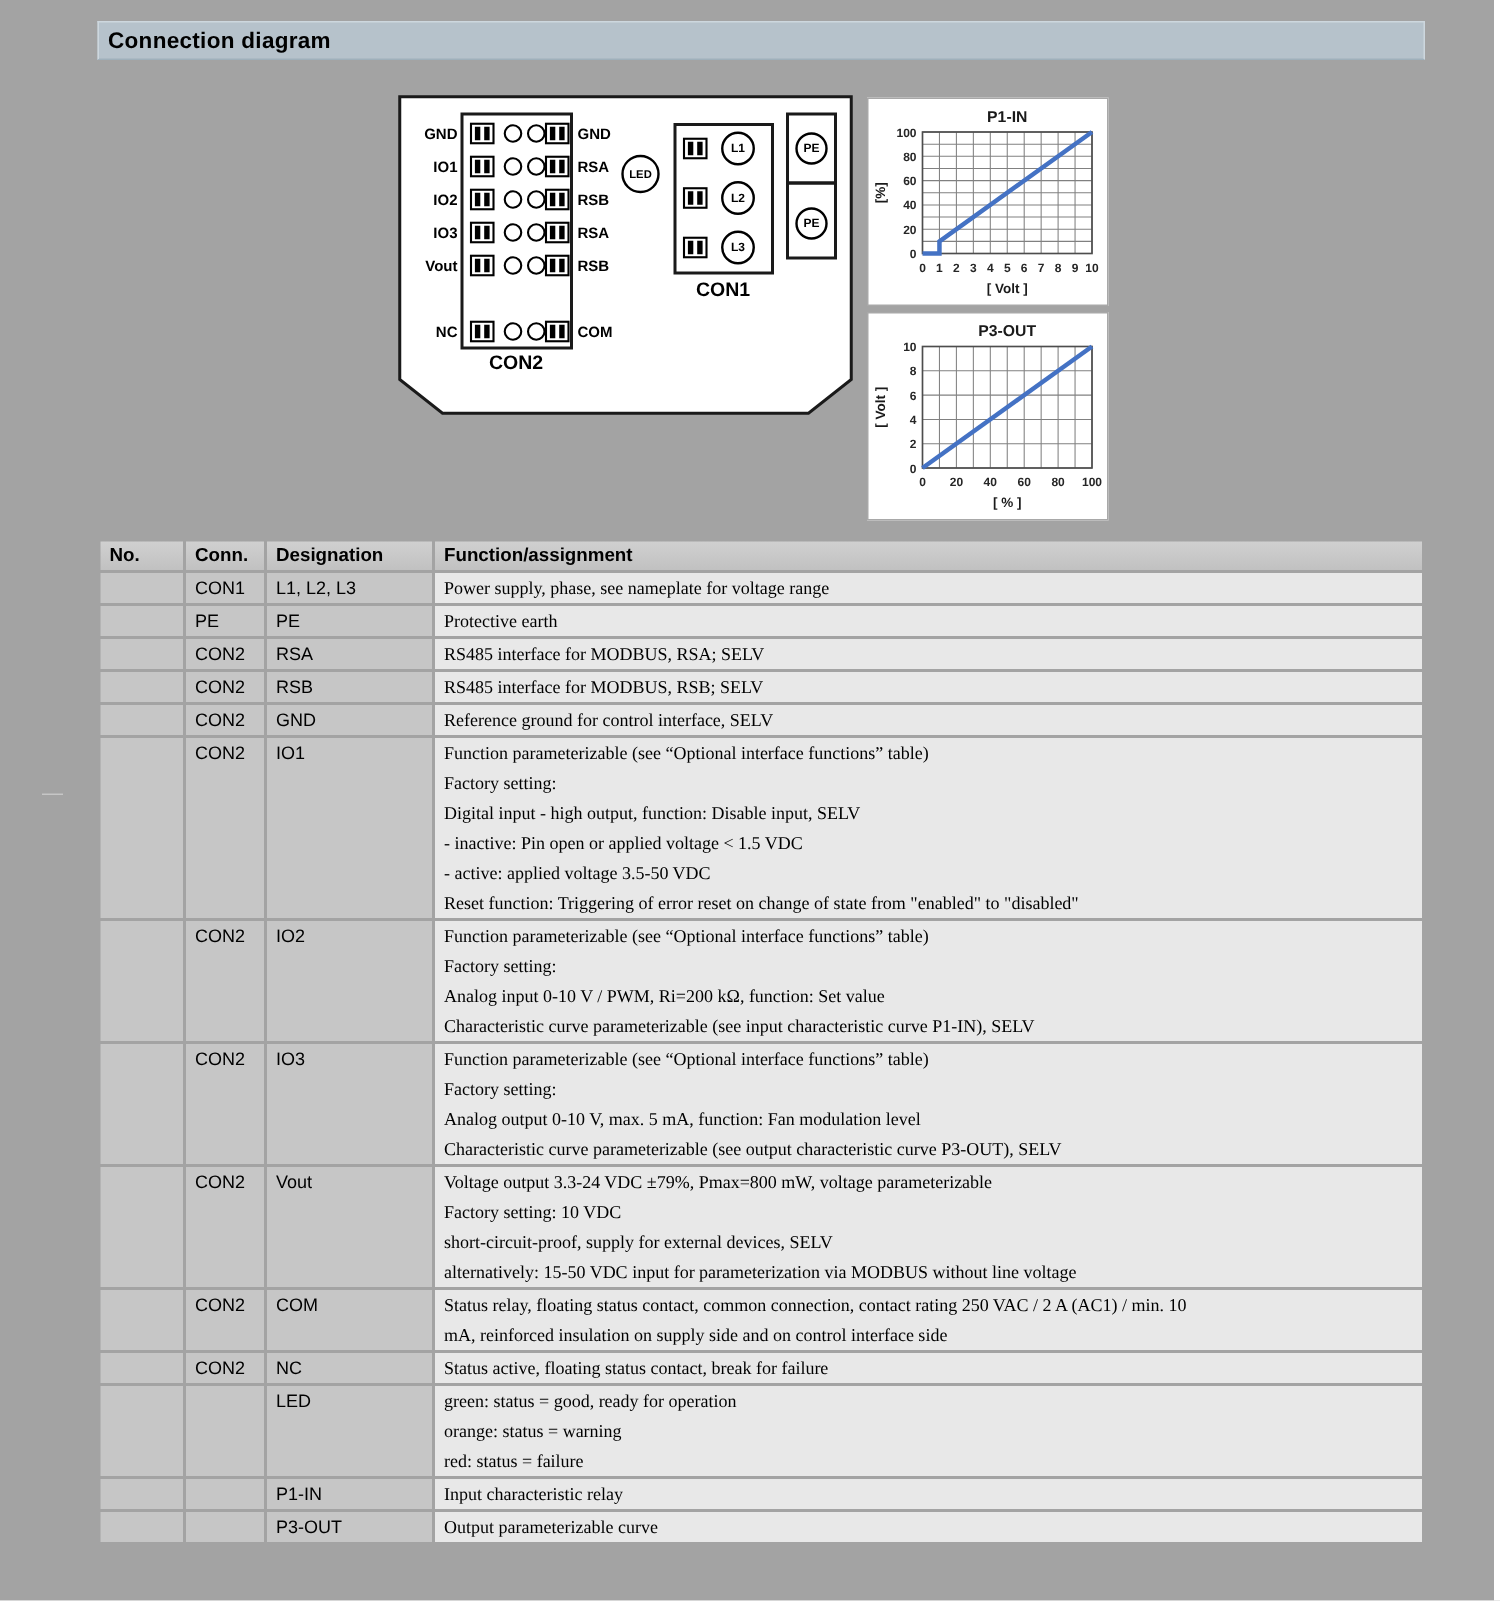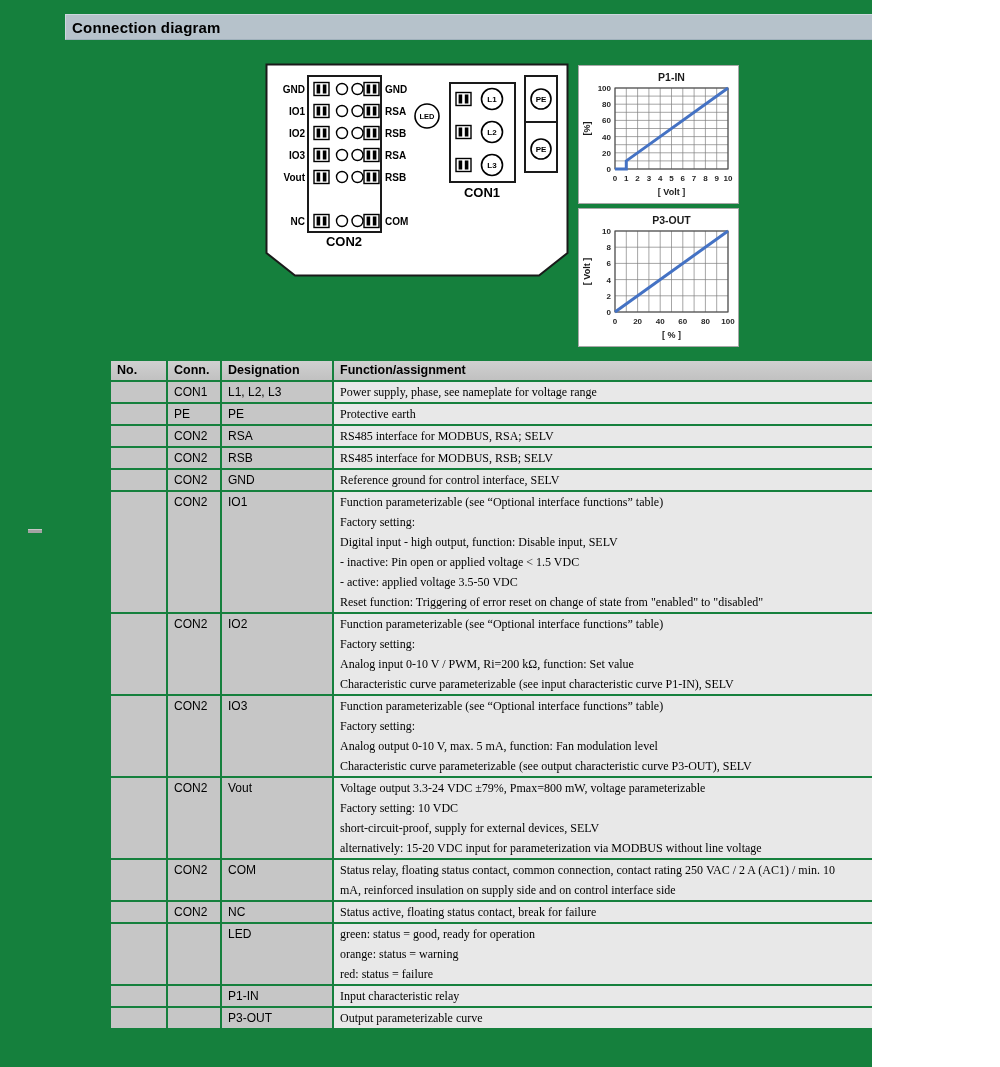--- a/index.html
+++ b/index.html
@@ -1,17 +1,17 @@
 <!DOCTYPE html>
 <html><head>
 <meta charset="utf-8">
 <style>
   html,body{margin:0;padding:0;background:#fff;}
   body{font-family:"Liberation Sans", sans-serif; color:#000;}
-  .page{position:relative;width:872px;height:1067px;background:#15803d;overflow:hidden;}
+  .page{position:relative;width:996px;height:1067px;background:#a3a3a3;overflow:hidden;}
 
   
   .title-bar{
     position:absolute;left:65px;top:14px;width:883px;height:24px;
     background:#b6c2cb;border:1px solid #cdd7de;border-bottom-color:#9fb0bb;
     display:flex;align-items:center;
   }
   .title-bar span{font-size:15px;font-weight:bold;padding-left:6px;letter-spacing:.2px;}
 
   
@@ -21,21 +21,21 @@
   
   .chart-box{position:absolute;left:578px;width:159px;height:137px;border:1px solid #a8a8a8;background:#fff;}
   .chart-box.first{top:65px;}
   .chart-box.second{top:208px;}
   .chart-box svg text{font-family:"Liberation Sans",sans-serif;}
 
   
   .margin-dash{position:absolute;left:28px;top:529px;width:14px;height:3px;background:#a3a3a3;border-top:1px solid #c6c6c6;}
 
   
-  .table-wrap{position:absolute;left:65px;top:359px;width:885px;margin-left:44px;}
+  .table-wrap{position:absolute;left:65px;top:359px;width:885px;}
   table.conn-table{border-collapse:separate;border-spacing:2px;width:885px;table-layout:fixed;}
   table.conn-table th{
     background:linear-gradient(#d0d0d0,#c1c1c1);
     text-align:left;font-size:12.5px;font-weight:bold;
     padding:1px 6px;line-height:17px;vertical-align:top;
   }
   table.conn-table td{vertical-align:top;padding:0 6px;font-size:12px;line-height:20px;}
   td.c-gray{background:#c6c6c6;}
   td.c-light{background:#e8e8e8;}
   td .fn-line{line-height:20px;font-family:Liberation Serif, serif;}
@@ -317,21 +317,21 @@
             </td>
           </tr>
           <tr>
             <td class="c-gray"></td>
             <td class="c-gray">CON2</td>
             <td class="c-gray">Vout</td>
             <td class="c-light">
               <div class="fn-line">Voltage output 3.3-24 VDC ±79%, Pmax=800 mW, voltage parameterizable</div>
               <div class="fn-line">Factory setting: 10 VDC</div>
               <div class="fn-line">short-circuit-proof, supply for external devices, SELV</div>
-              <div class="fn-line">alternatively: 15-20 VDC input for parameterization via MODBUS without line voltage</div>
+              <div class="fn-line">alternatively: 15-50 VDC input for parameterization via MODBUS without line voltage</div>
             </td>
           </tr>
           <tr>
             <td class="c-gray"></td>
             <td class="c-gray">CON2</td>
             <td class="c-gray">COM</td>
             <td class="c-light">
               <div class="fn-line">Status relay, floating status contact, common connection, contact rating 250 VAC / 2 A (AC1) / min. 10</div>
               <div class="fn-line">mA, reinforced insulation on supply side and on control interface side</div>
             </td>

